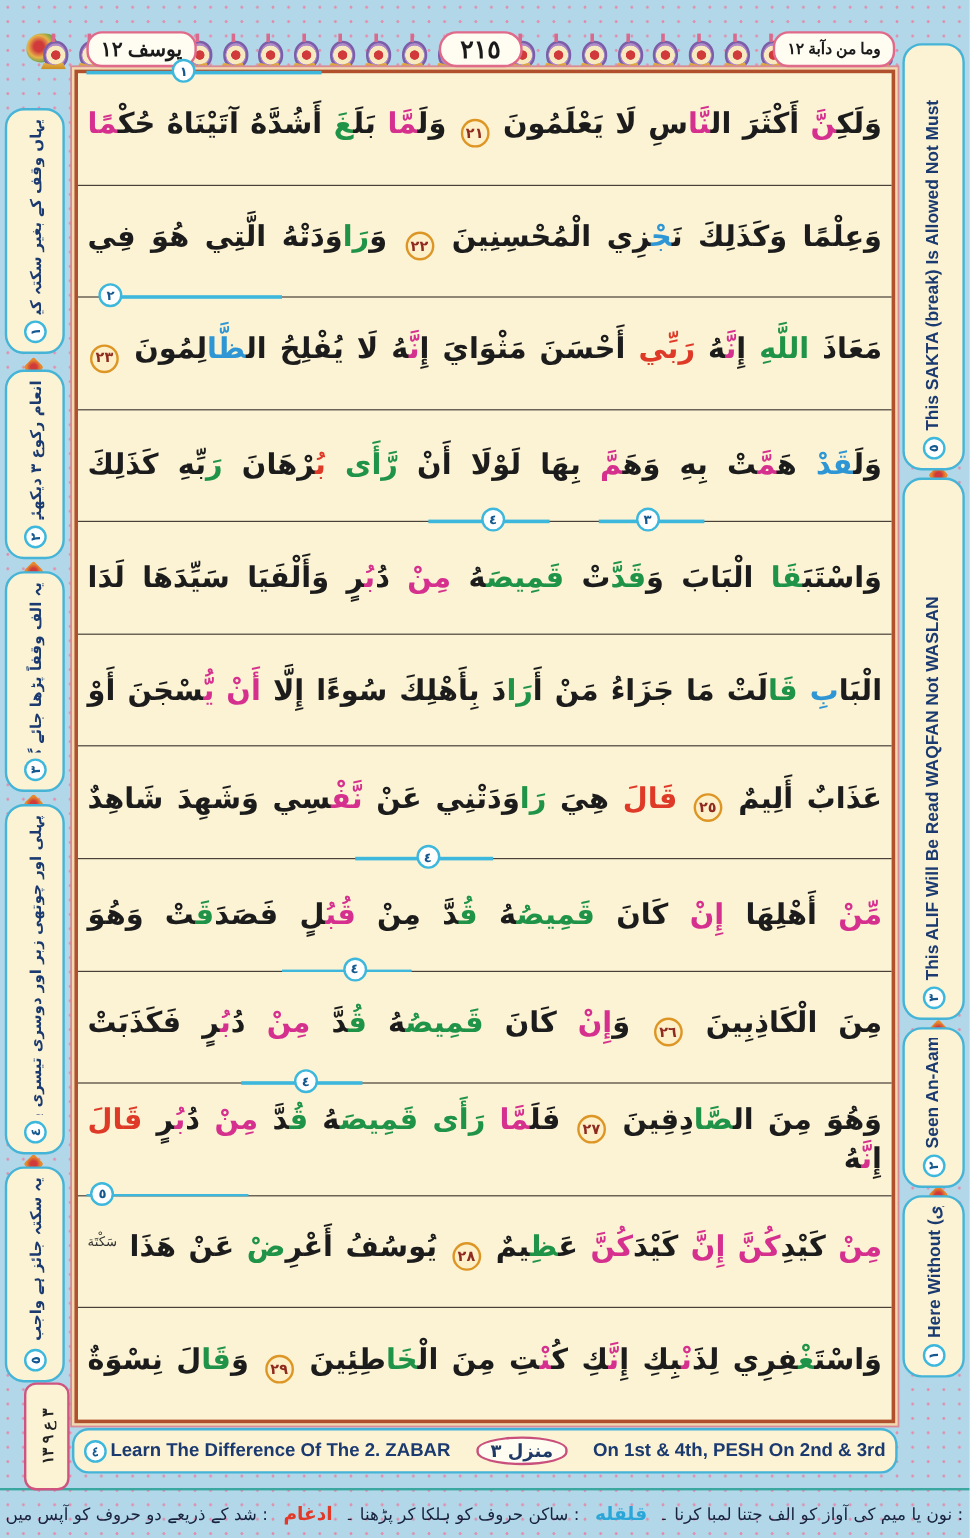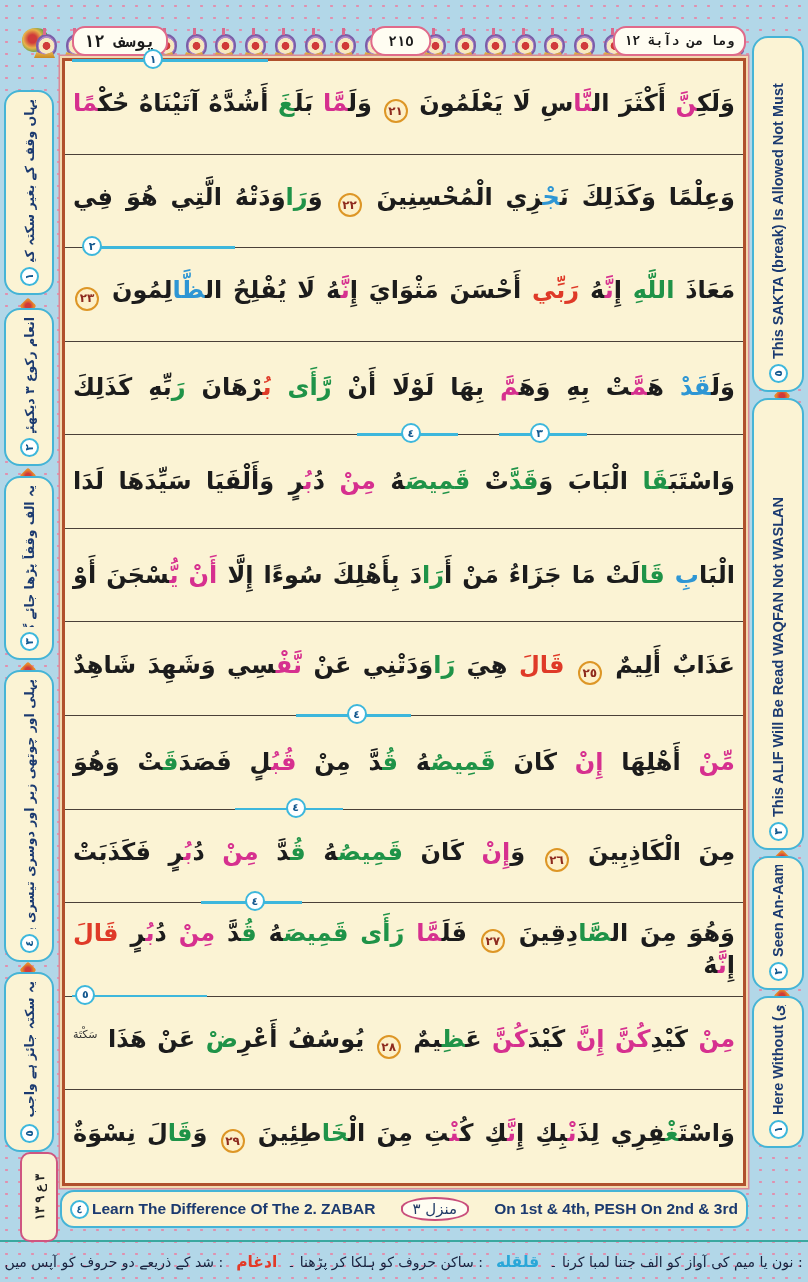--- a/index.html
+++ b/index.html
@@ -25,23 +25,23 @@
   .dome::before{content:"";position:absolute;left:2px;top:6px;width:17px;height:19px;
     border:2px solid #7b5ea7;border-radius:50% 50% 46% 46%;
     background:radial-gradient(circle at 50% 52%, #d03a3a 28%, #f7e9c0 32% 58%, #b089c9 62%);}
   .dome::after{content:"";position:absolute;left:0;bottom:0;width:21px;height:6px;
     background:linear-gradient(#e7b34a,#c98a22);clip-path:polygon(0 100%,12% 0,50% 40%,88% 0,100% 100%);}
   .dome i{position:absolute;left:9px;top:0;width:3px;height:7px;background:#d96a8e}
   #corner-orn{position:absolute;left:22px;top:28px;width:26px;height:24px;border-radius:50% 40% 55% 45%;
     background:radial-gradient(circle at 40% 45%,#d03a3a 20%,#e7b34a 45%,#3f9b48 75%,transparent 80%);}
   .cartouche{position:absolute;top:26px;height:30px;background:#fffdf2;border:2.5px solid var(--pinkborder);
     border-radius:13px;display:flex;align-items:center;justify-content:center;padding:0 10px;
-    font-family:Liberation Mono, monospace;font-weight:bold;color:#1a1a1a;z-index:3}
+    font-family:Liberation Serif, serif;font-weight:bold;color:#1a1a1a;z-index:3}
   #hdr-left{left:72px;font-size:17px}
-  #hdr-center{left:50%;transform:translateX(-55%);font-size:14px;letter-spacing:1px;border-radius:16px;padding:0 16px}
+  #hdr-center{left:50%;transform:translateX(-55%);font-size:21px;letter-spacing:1px;border-radius:16px;padding:0 16px}
   #hdr-right{right:62px;font-size:13px}
   
   #frame{position:absolute;left:62px;top:58px;width:684px;height:1128px;
     background:var(--cream);border:3px solid var(--frame);
     box-shadow:0 0 0 2px #f2d9b0, 0 0 0 3.5px #d98a96;
     display:flex;flex-direction:column}
   .line{flex:1;position:relative;border-bottom:1.5px solid var(--rule);
     display:flex;align-items:center;overflow:visible}
   .line:last-child{border-bottom:none}
   .ltext{width:100%;direction:rtl;text-align:justify;text-align-last:justify;
@@ -73,21 +73,21 @@
     background:radial-gradient(#d03a3a 30%,#e7892c 70%);z-index:1;border-radius:2px}
   
   #bottombar{position:absolute;left:60px;top:1190px;width:688px;height:38px;
     background:var(--cream);border:2.5px solid var(--cyan);border-radius:14px;
     display:flex;align-items:center;justify-content:space-between;padding:0 8px;z-index:2}
   #bottombar .btext{color:var(--navy);font-weight:bold;font-size:15.5px;white-space:nowrap}
   #bb-left{display:flex;align-items:center;gap:3px}
   #bb-left .ncirc{width:19px;height:19px;border-radius:50%;border:2px solid #3db7dc;color:#14588f;
     display:flex;align-items:center;justify-content:center;font-size:11px;font-weight:bold;background:#fff}
   #bb-center{border:2px solid #c94f7c;border-radius:50%/45%;padding:1px 10px;background:#fffdf2;
-    font-family:"DejaVu Sans",sans-serif;font-weight:normal;font-size:15px;color:#203a66;direction:rtl}
+    font-family:"DejaVu Sans",sans-serif;font-weight:bold;font-size:15px;color:#203a66;direction:rtl}
   
   #footer{position:absolute;left:0;right:0;top:1240px;height:42px;
     border-top:2px solid #3aa8a0;display:flex;align-items:center;justify-content:center}
   #footer .fwrap{direction:rtl;font-family:"DejaVu Sans",sans-serif;font-size:14px;
     color:#17233f;white-space:nowrap}
   #footer .term{font-weight:bold;font-size:15.5px;margin-left:13px}
   #footer .def{margin-left:10px}
 </style>
 </head>
 <body>

